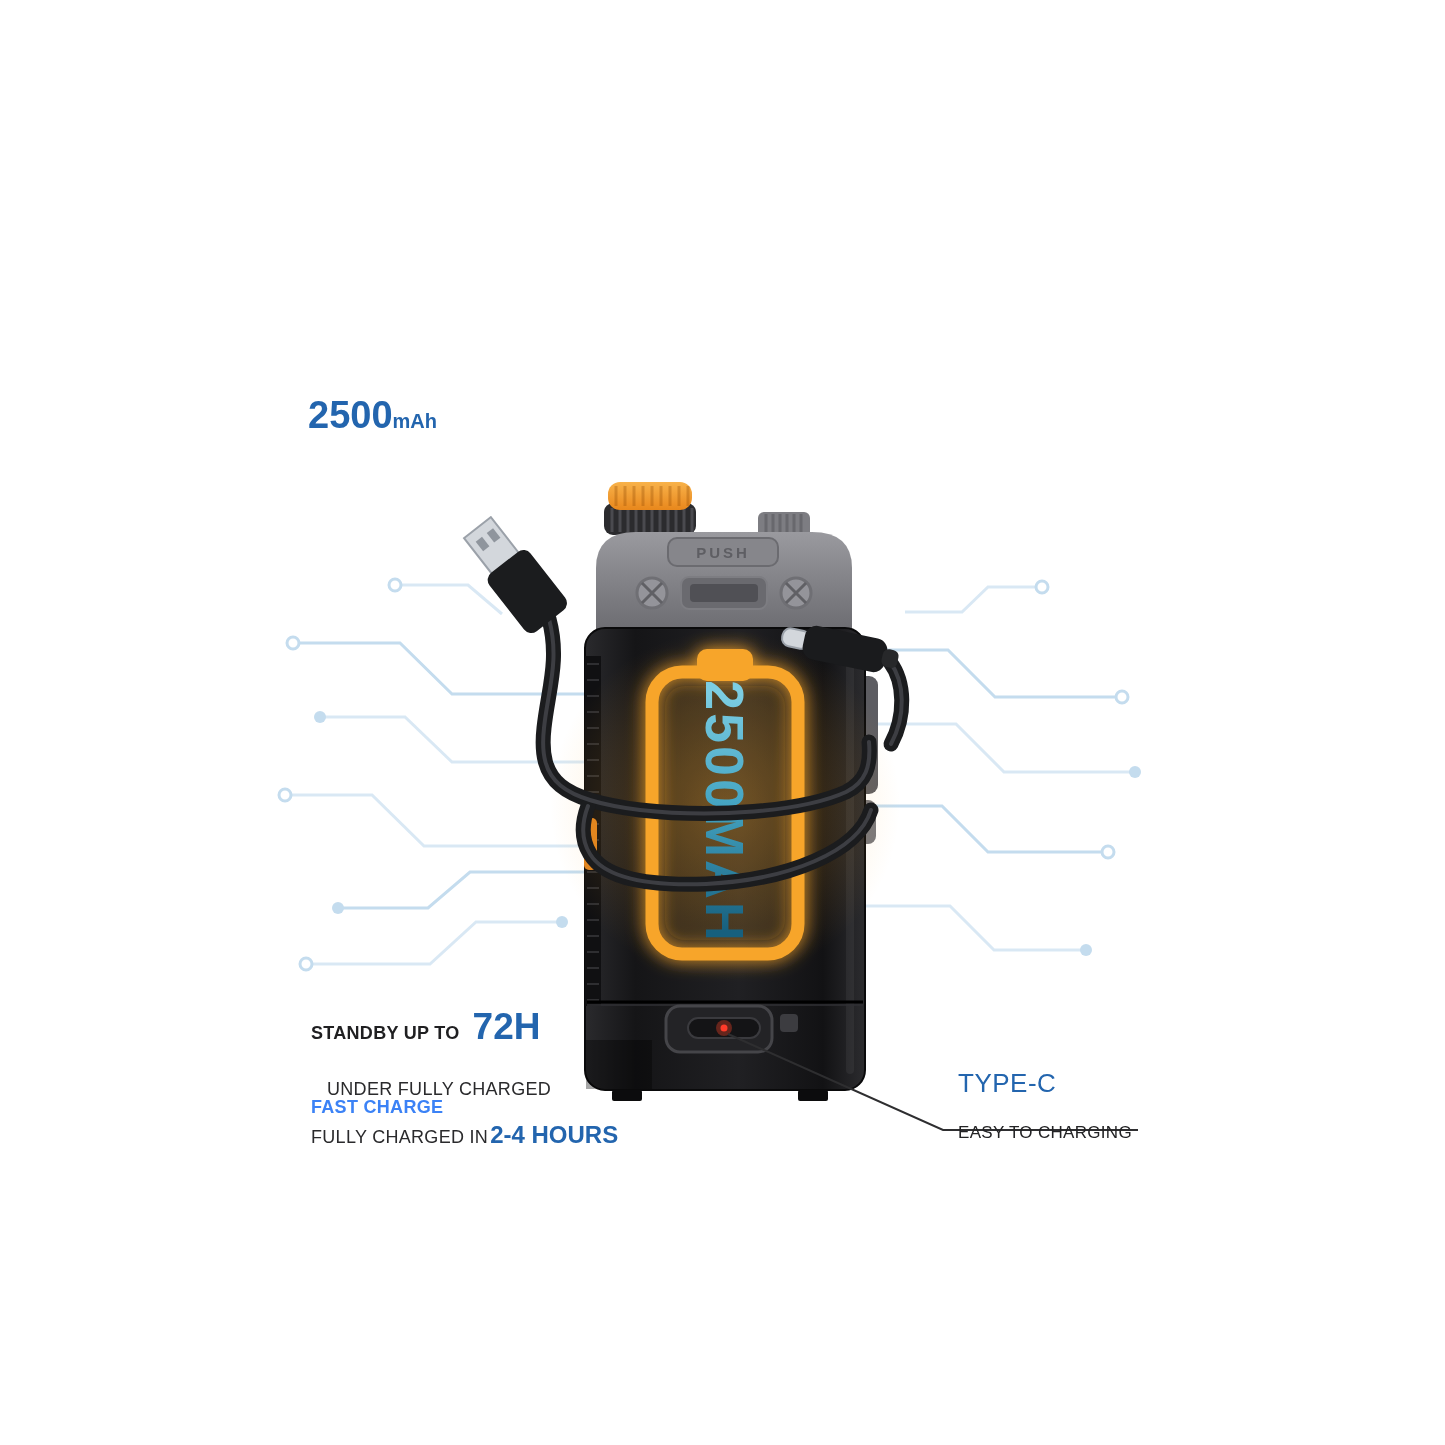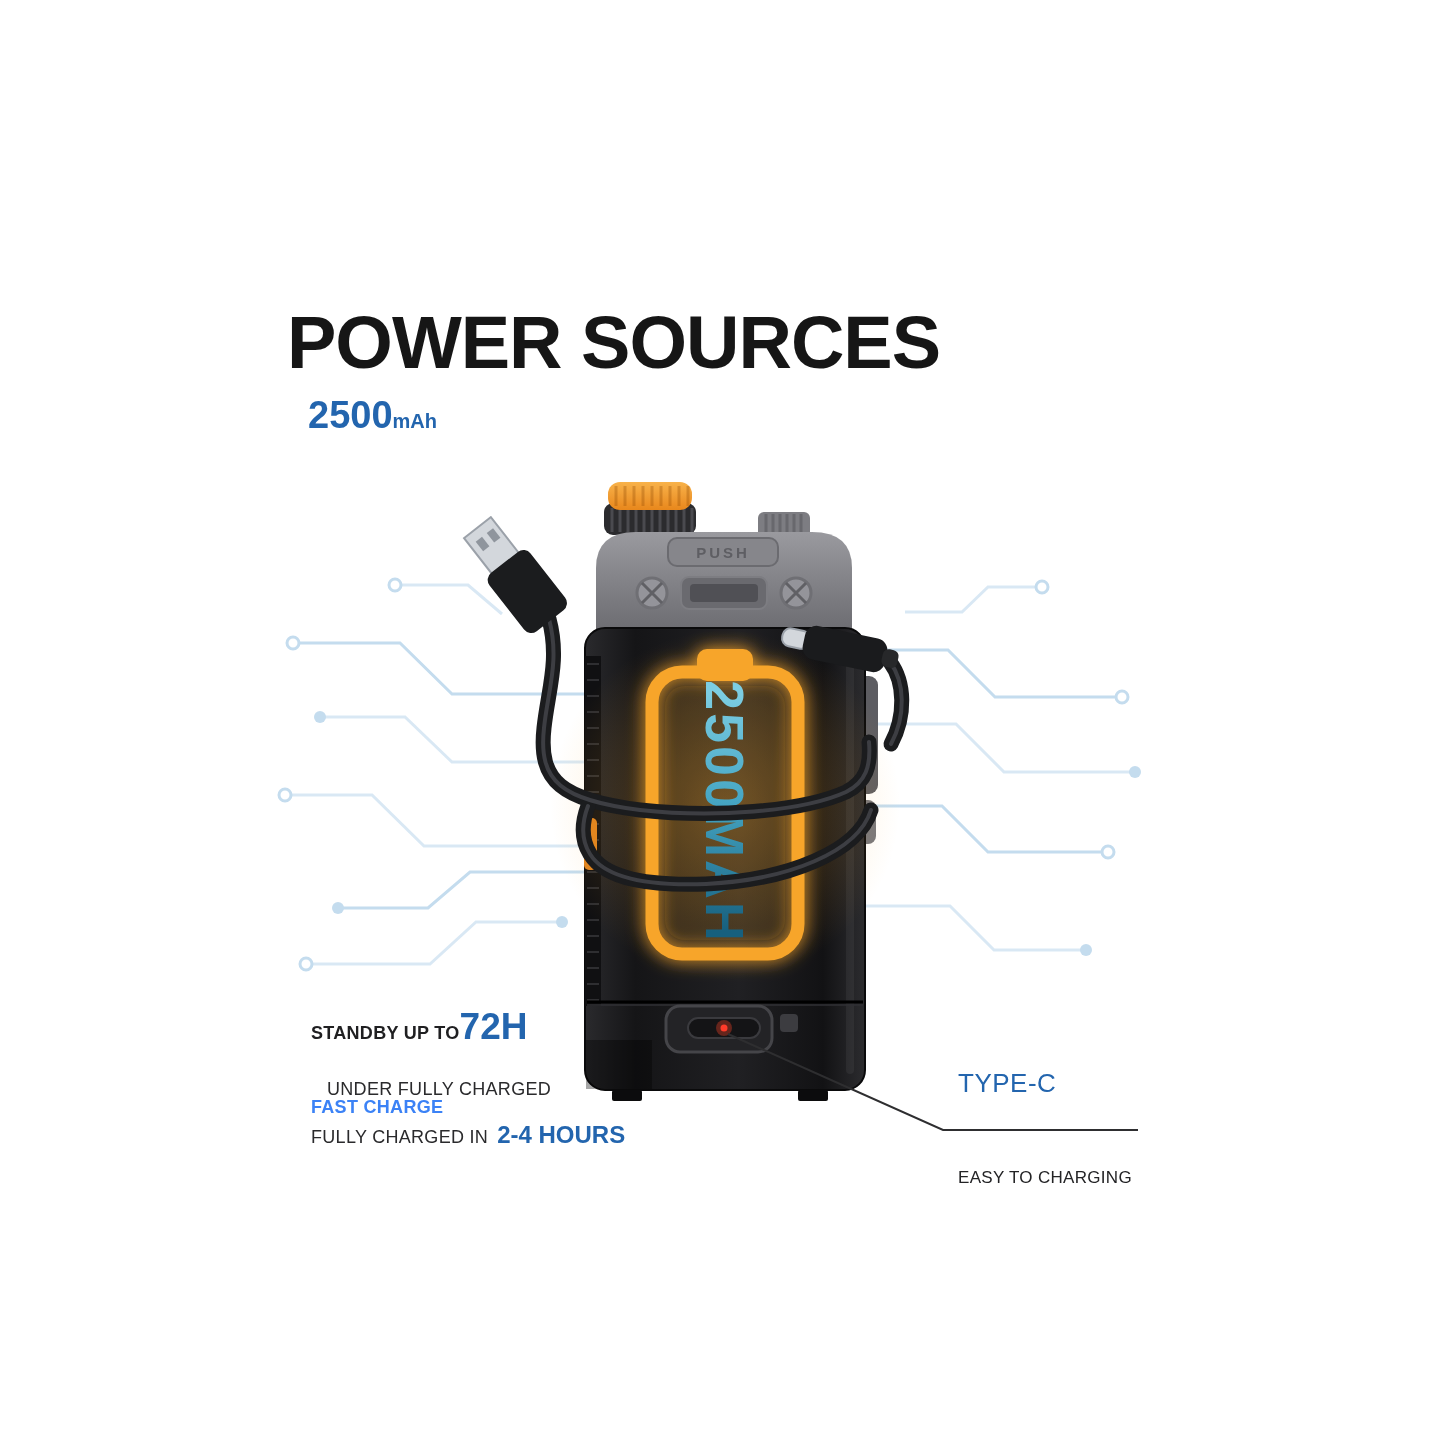--- a/index.html
+++ b/index.html
@@ -12,30 +12,30 @@
 
   .title {
     position:absolute; left:287px; top:306px; margin:0;
     font-size:74px; font-weight:bold; letter-spacing:-1px; color:#161616; line-height:1;
   }
   .subtitle { position:absolute; left:308px; top:394px; display:flex; align-items:baseline; }
   .subtitle .num  { font-size:38px; font-weight:bold; color:var(--accent_blue); }
   .subtitle .unit { font-size:20px; font-weight:bold; color:var(--accent_blue); margin-right:11px; }
   .subtitle .rest { font-size:28px; font-weight:bold; color:#1c1c1e; }
 
-  .standby-line { position:absolute; left:311px; top:1006px; display:flex; align-items:baseline; }
+  .standby-line { position:absolute; left:311px; top:1006px; display:flex; align-items:baseline; gap:13px; }
   .standby-prefix { font-size:18px; font-weight:bold; color:#1f1f21; letter-spacing:.3px; }
   .standby-value  { font-size:37px; font-weight:bold; color:var(--accent_blue); }
   .standby-sub { position:absolute; left:327px; top:1055px; font-size:18px; color:#2a2a2c; letter-spacing:.3px;margin-top:24px; }
   .fast-title { position:absolute; left:311px; top:1097px; font-size:18px; font-weight:bold; color:#3b82f6; letter-spacing:.3px; }
-  .fast-line { position:absolute; left:311px; top:1121px; display:flex; align-items:baseline; gap:9px; }
+  .fast-line { position:absolute; left:311px; top:1121px; display:flex; align-items:baseline; gap:2px; }
   .fast-prefix { font-size:18px; color:#2a2a2c; letter-spacing:.3px; }
   .fast-value  { font-size:24px; font-weight:bold; color:var(--accent_blue); }
   .typec-title { position:absolute; left:958px; top:1068px; font-size:26px; font-weight:normal; color:var(--accent_blue); letter-spacing:.5px; }
-  .typec-sub { position:absolute; left:958px; top:1168px; font-size:17px; color:#232325; letter-spacing:.3px; }
+  .typec-sub { position:absolute; left:958px; top:1123px; font-size:17px; color:#232325; letter-spacing:.3px; }
 
   
   .trace { stroke:var(--circuit_blue); fill:none; stroke-width:3; }
   .t-faint { opacity:.65; }
   .node-ring  { fill:#ffffff; stroke:var(--circuit_blue); stroke-width:3; }
   .node-solid { fill:var(--circuit_blue); }
   .c-orange { fill:var(--battery_orange); }
   .s-orange { stroke:var(--battery_orange); }
   .stop-teal-light { stop-color:var(--capacity_teal_light); }
   .stop-teal-dark  { stop-color:var(--capacity_teal_dark); }
@@ -190,21 +190,20 @@
       <rect x="666" y="1006" width="106" height="46" rx="14" fill="#232326" stroke="#454549" stroke-width="3"></rect>
       <rect x="688" y="1018" width="72" height="20" rx="10" fill="#141416" stroke="#3a3a3e" stroke-width="2"></rect>
       <circle cx="724" cy="1028" r="8" fill="rgba(255,70,40,0.35)"></circle>
       <circle cx="724" cy="1028" r="3.5" fill="#ff3b2a"></circle>
       <rect x="780" y="1014" width="18" height="18" rx="4" fill="#3c3c40"></rect>
     </g>
 
     <path d="M728,1034 L943,1130 L1138,1130" fill="none" stroke="#2e2e30" stroke-width="2"></path>
   </svg>
 
-  <h1 class="title">POWER SOURCES</h1>
   <div class="subtitle">
     <span class="num">2500</span>
     <span class="unit">mAh</span>
   </div>
 
   <div class="standby-line">
     <span class="standby-prefix">STANDBY UP TO</span>
     <span class="standby-value">72H</span>
   </div>
   <div class="standby-sub">UNDER FULLY CHARGED</div>

